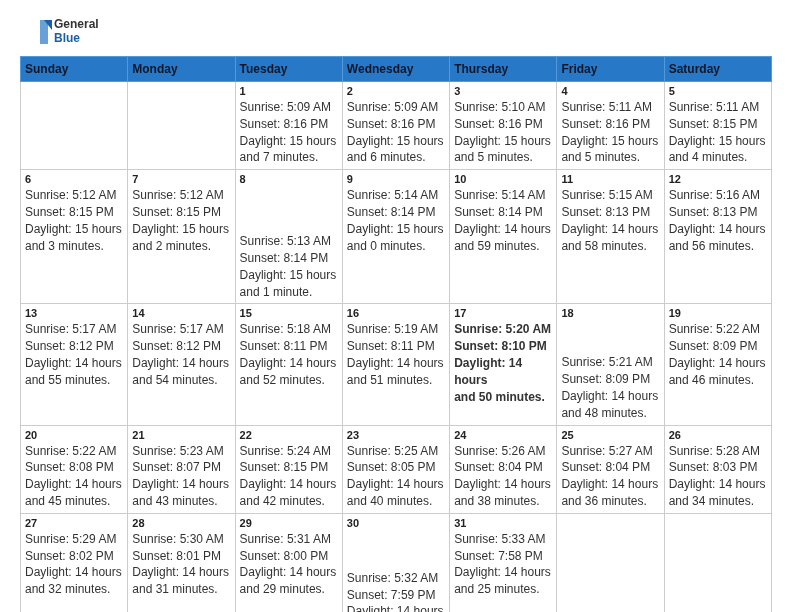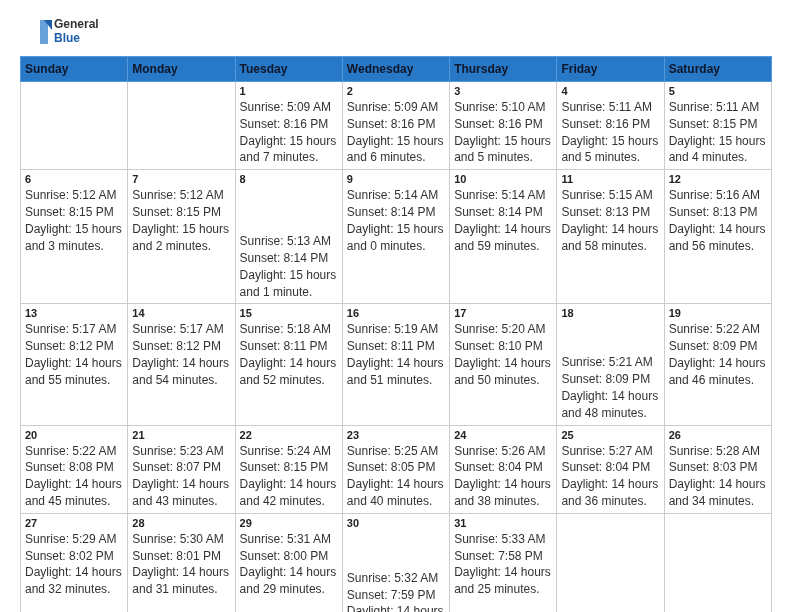--- a/index.html
+++ b/index.html
@@ -237,21 +237,21 @@
           </td>
           <td>
             <span class="day-num">16</span>
             <div class="cell-info" style="white-space: pre-line;">Sunrise: 5:19 AM
 Sunset: 8:11 PM
 Daylight: 14 hours
 and 51 minutes.</div>
           </td>
           <td>
             <span class="day-num">17</span>
-            <div class="cell-info" style="white-space: pre-line;">Sunrise: 5:20 AM
+            <div class="cell-info" style="white-space: pre-line; font-weight: bold;">Sunrise: 5:20 AM
 Sunset: 8:10 PM
 Daylight: 14 hours
 and 50 minutes.</div>
           </td>
           <td>
             <span class="day-num">18</span>
             <div class="cell-info" style="white-space: pre-line; margin-top: 35px;">Sunrise: 5:21 AM
 Sunset: 8:09 PM
 Daylight: 14 hours
 and 48 minutes.</div>

